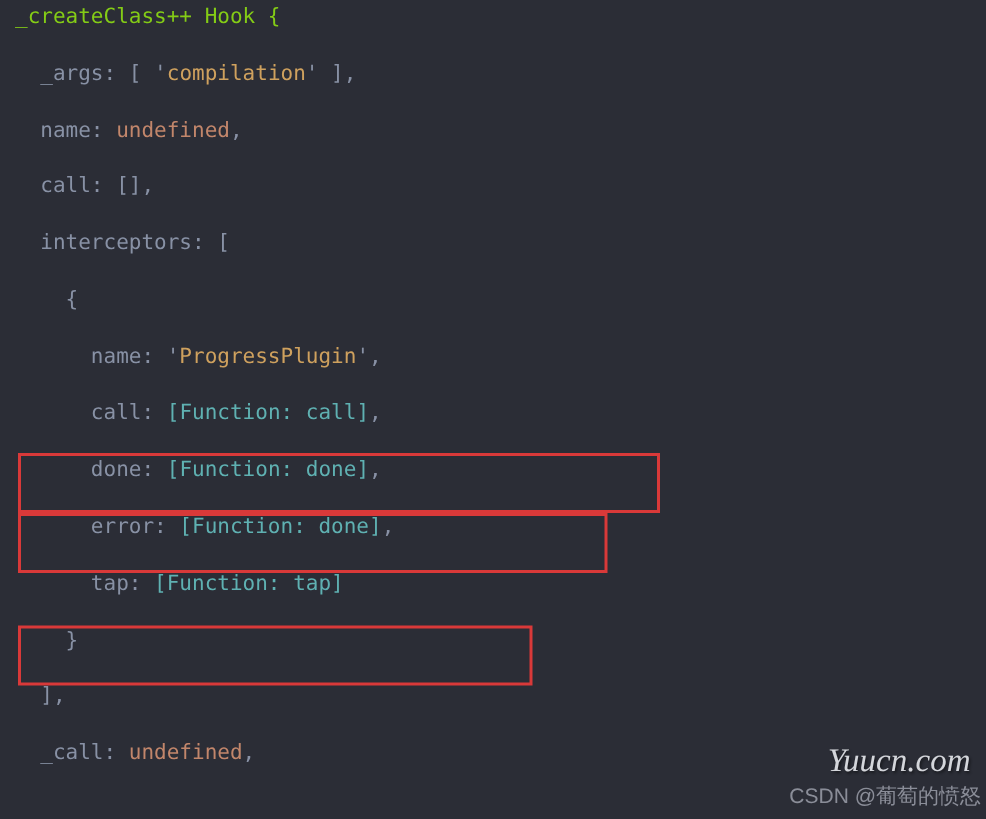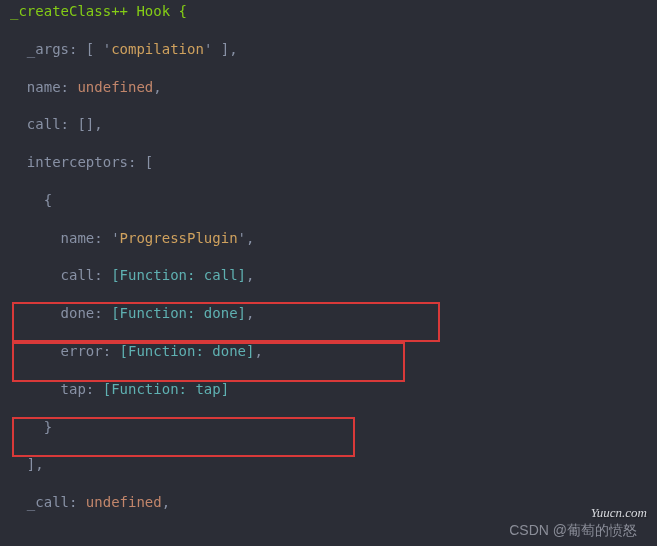--- a/index.html
+++ b/index.html
@@ -31,32 +31,32 @@
 .white { color: #84cc16; }
 .box {
   position: absolute;
   border: 2px solid #d93939;
   pointer-events: none;
   box-sizing: border-box;
 }
 .watermark-csdn {
   position: absolute;
   bottom: 6px;
-  right: 20px;
+  right: 3px;
   color: #b3b6c2;
   font-size: 14px;
   font-family: "Microsoft YaHei", sans-serif;
   opacity: 0.7;
 }
 .watermark-yuucn {
   position: absolute;
   bottom: 24px;
   right: 10px;
   color: #e3e5ea;
-  font-size: 13px;
+  font-size: 22px;
   font-family: "Georgia", "Times New Roman", serif;
   font-style: italic;
   text-shadow: 1px 1px 2px #0008;
   opacity: 0.92;
 }
 </style>
 </head>
 <body>
 
 <pre class="code"><span class="line"><span class="white">_createClass++ Hook {</span></span>

